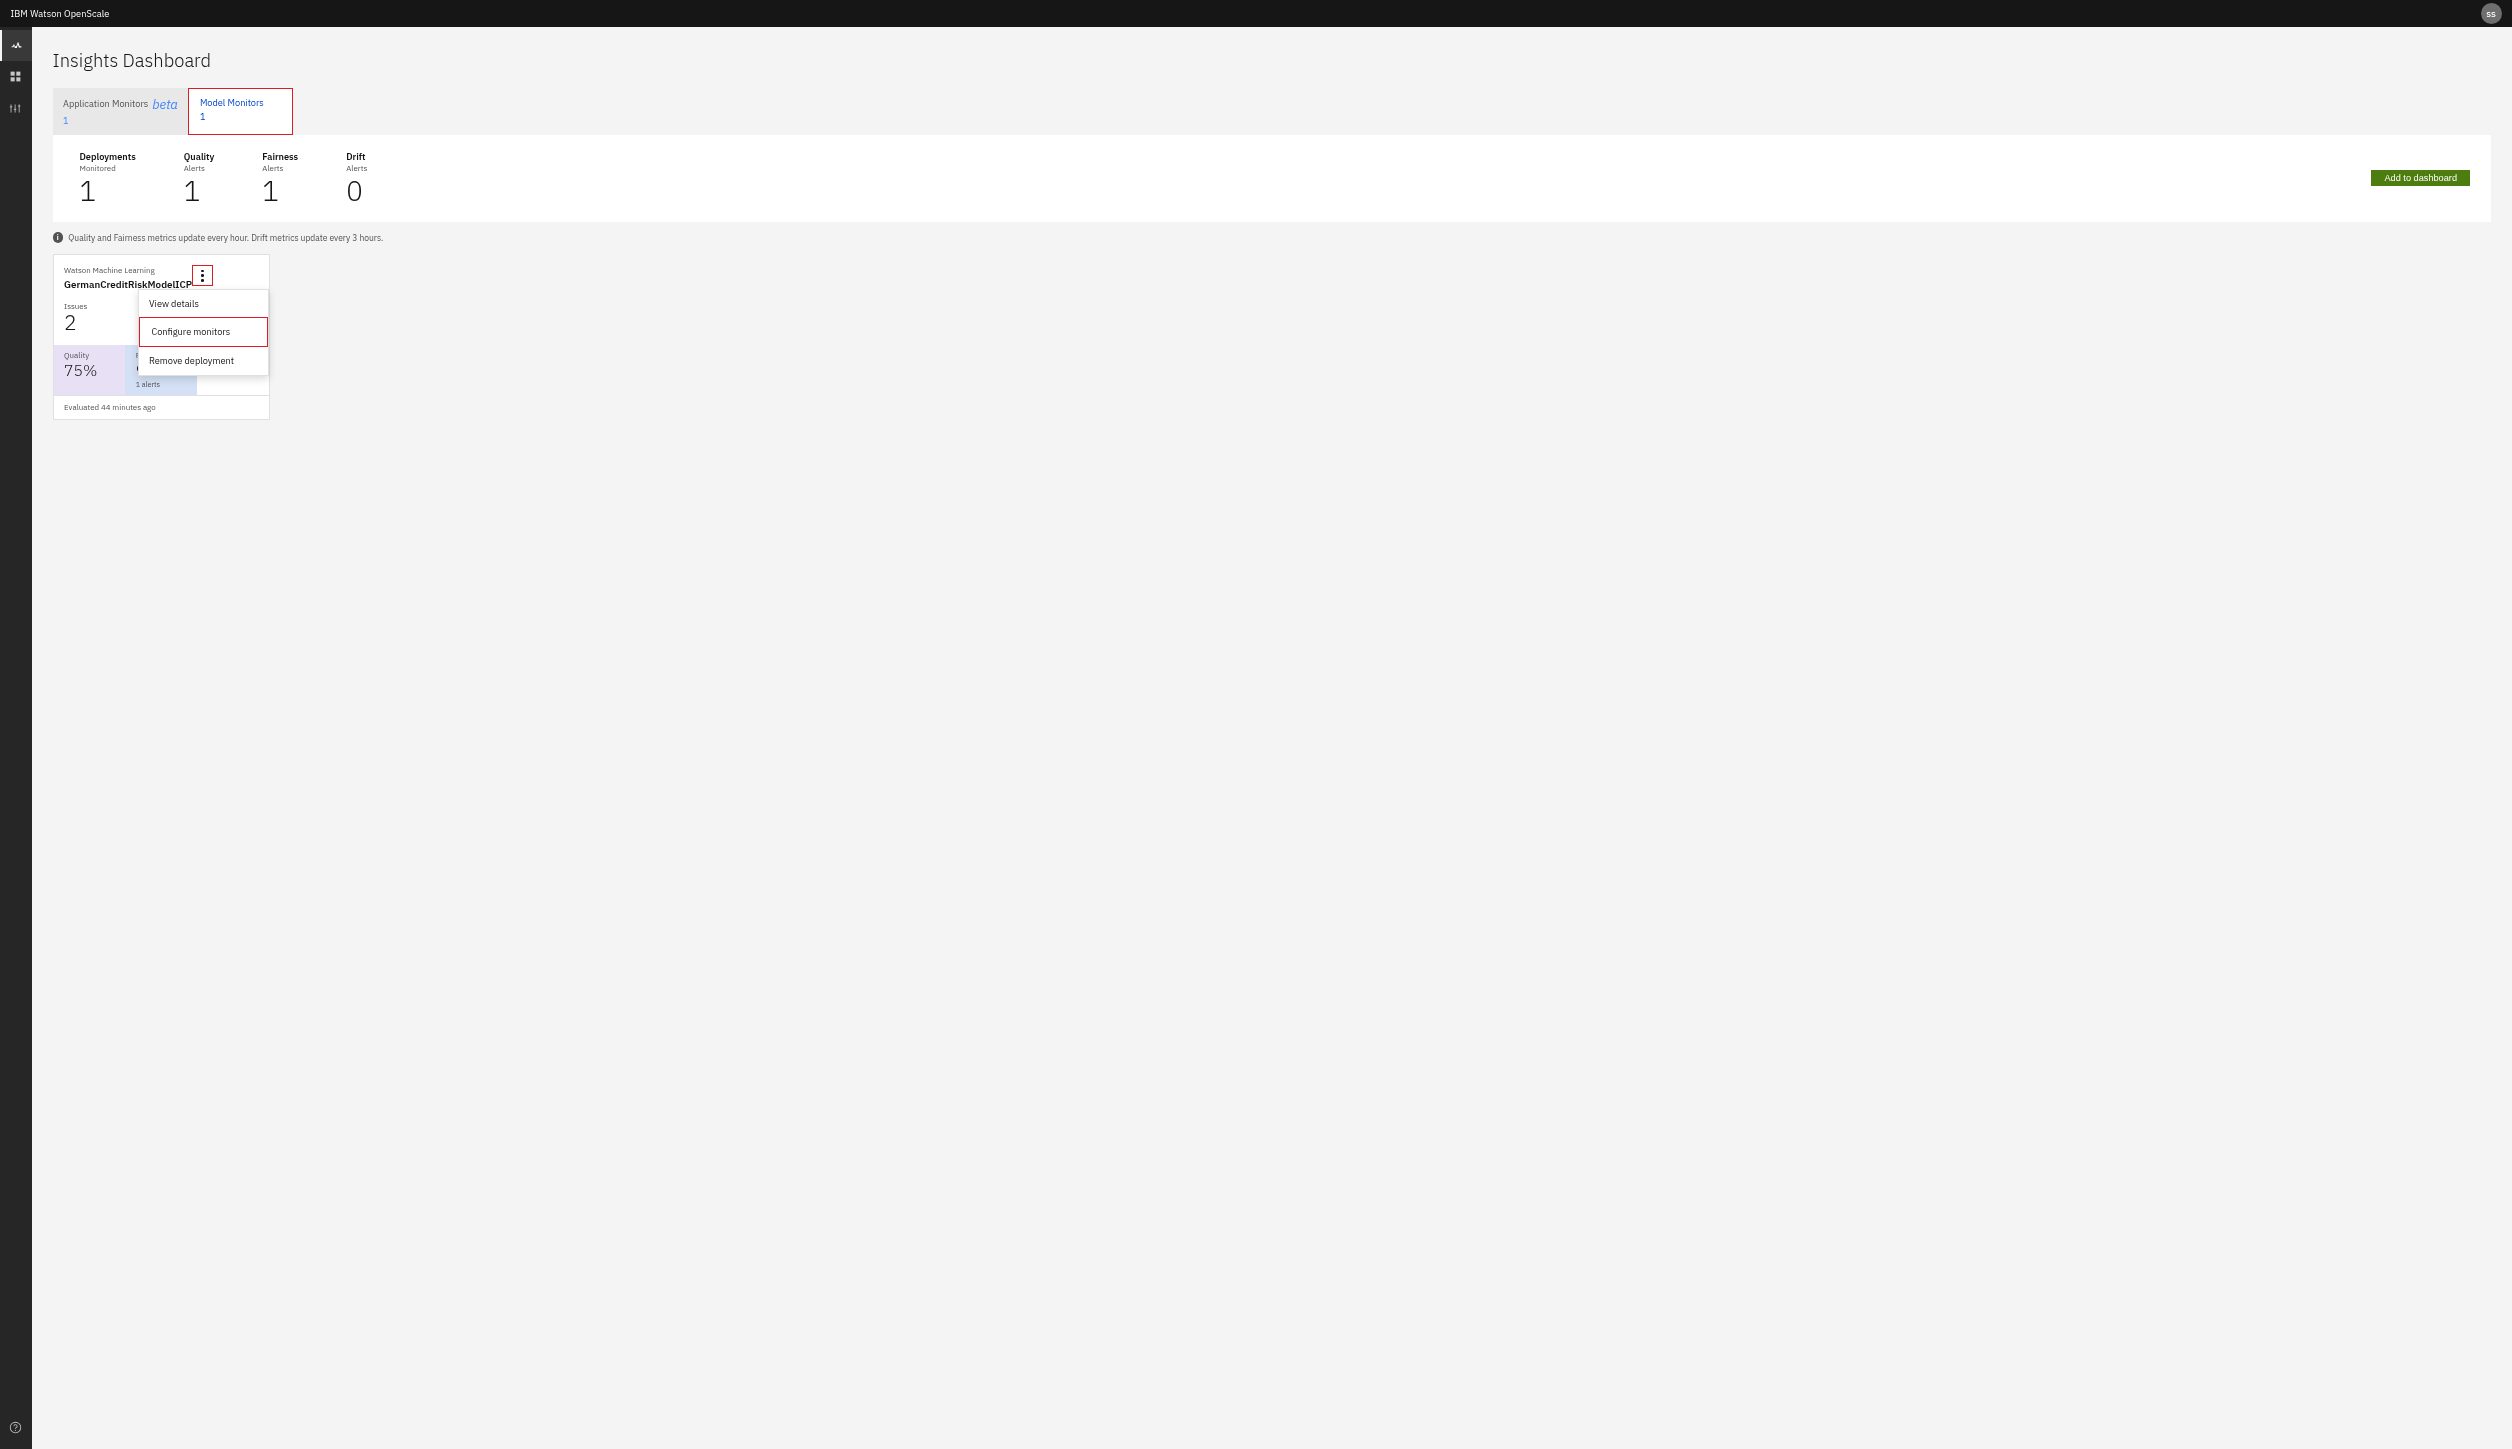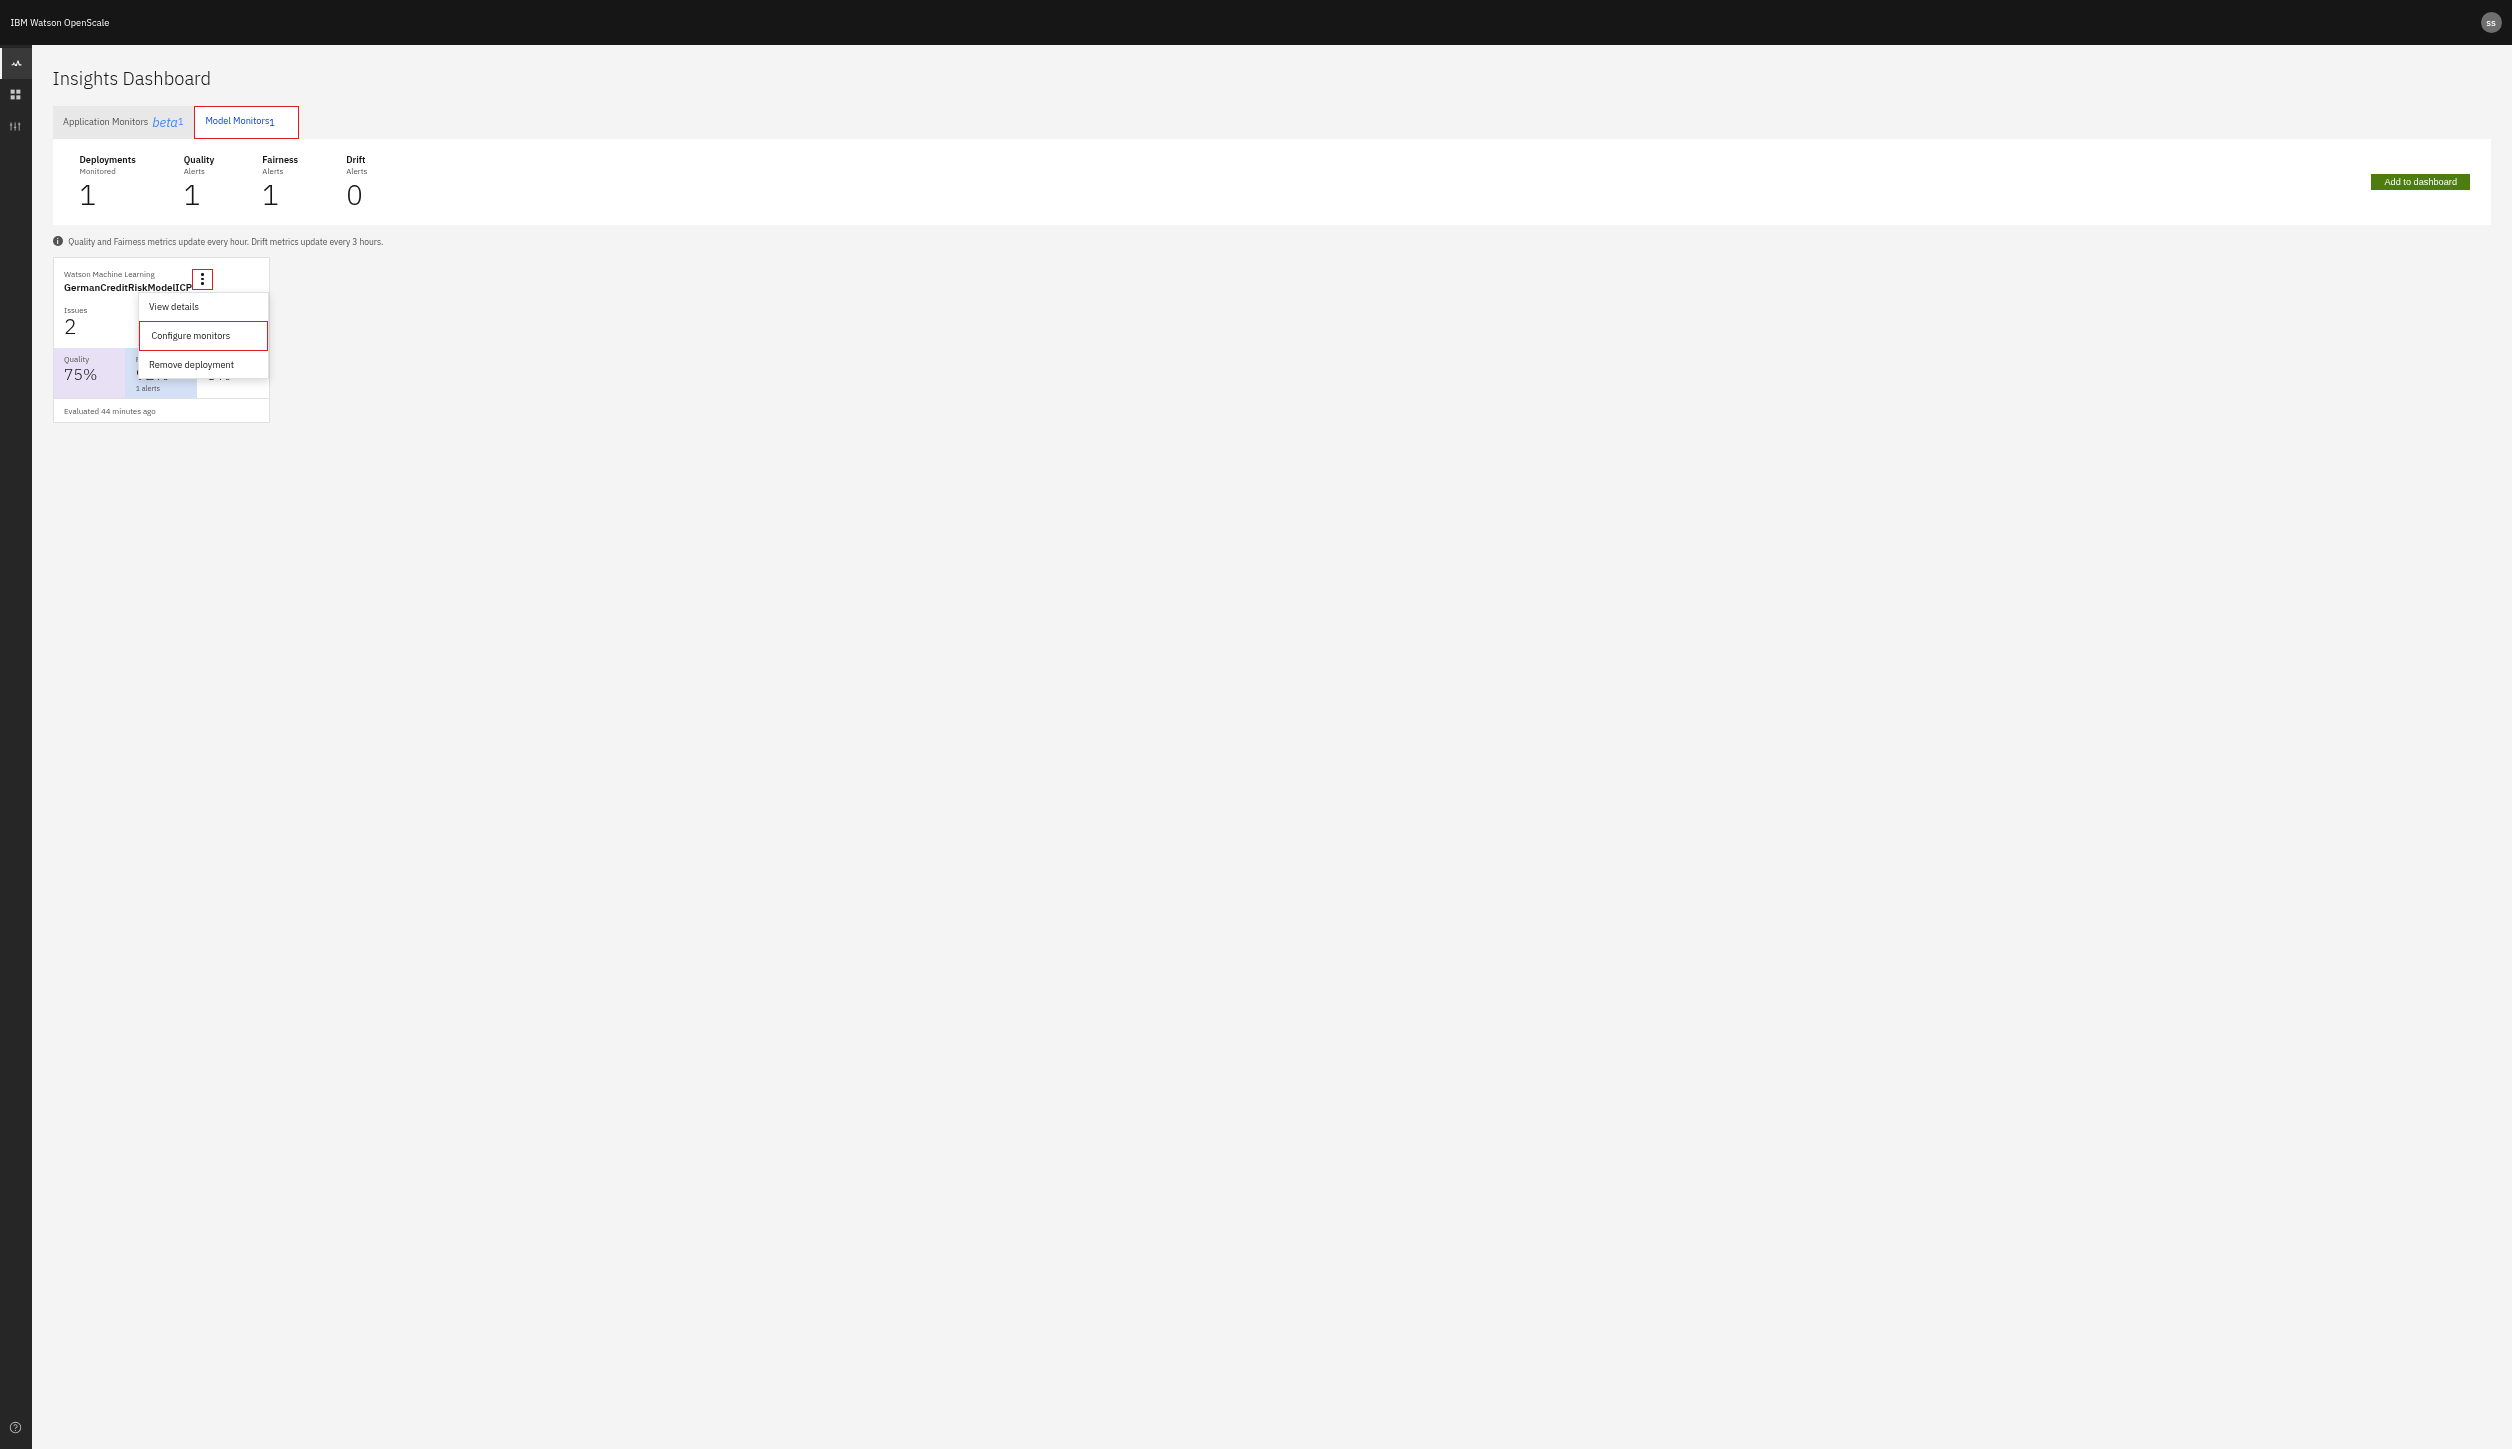--- a/index.html
+++ b/index.html
@@ -13,21 +13,21 @@
     }
 
     
     .top-nav {
       background: #161616;
       color: #fff;
       display: flex;
       align-items: center;
       justify-content: space-between;
       padding: 0 10.5px;
-      height: 45px;
+      height: 27px;
       flex-shrink: 0;
     }
     .top-nav-title {
       font-size: 9.2px;
       font-weight: 400;
       color: #fff;
       letter-spacing: 0.01em;
     }
     .avatar {
       width: 21px;
@@ -106,21 +106,21 @@
       background: #f4f4f4;
     }
     .tab {
       padding: 7.9px 10.5px;
       font-size: 9.2px;
       cursor: pointer;
       border: none;
       background: transparent;
       color: #525252;
       display: flex;
-      flex-direction: row;
+      flex-direction: column;
       align-items: flex-start;
       min-width: 105px;
       text-align: right;
     }
     .tab.active {
       background: #fff;
       border: 1.3px solid #da1e28;
       color: #161616;
     }
     .tab .tab-label {

